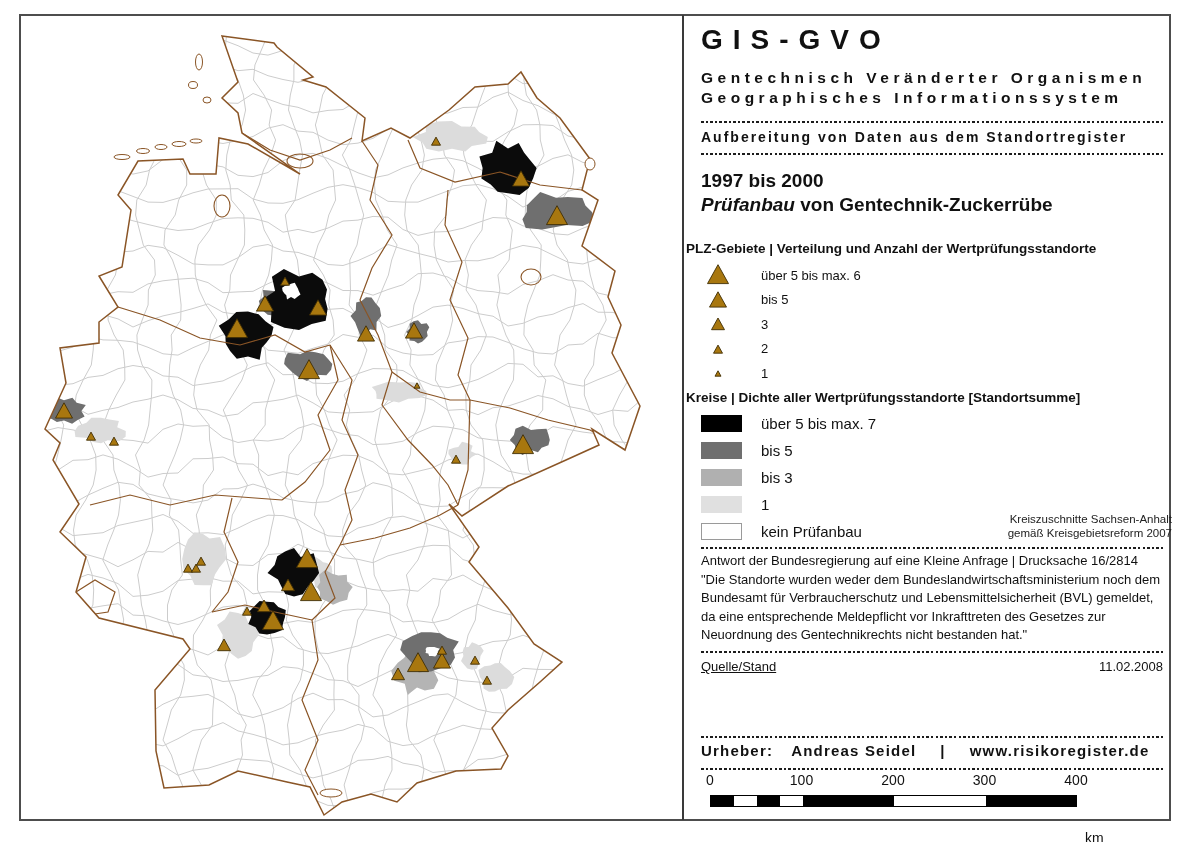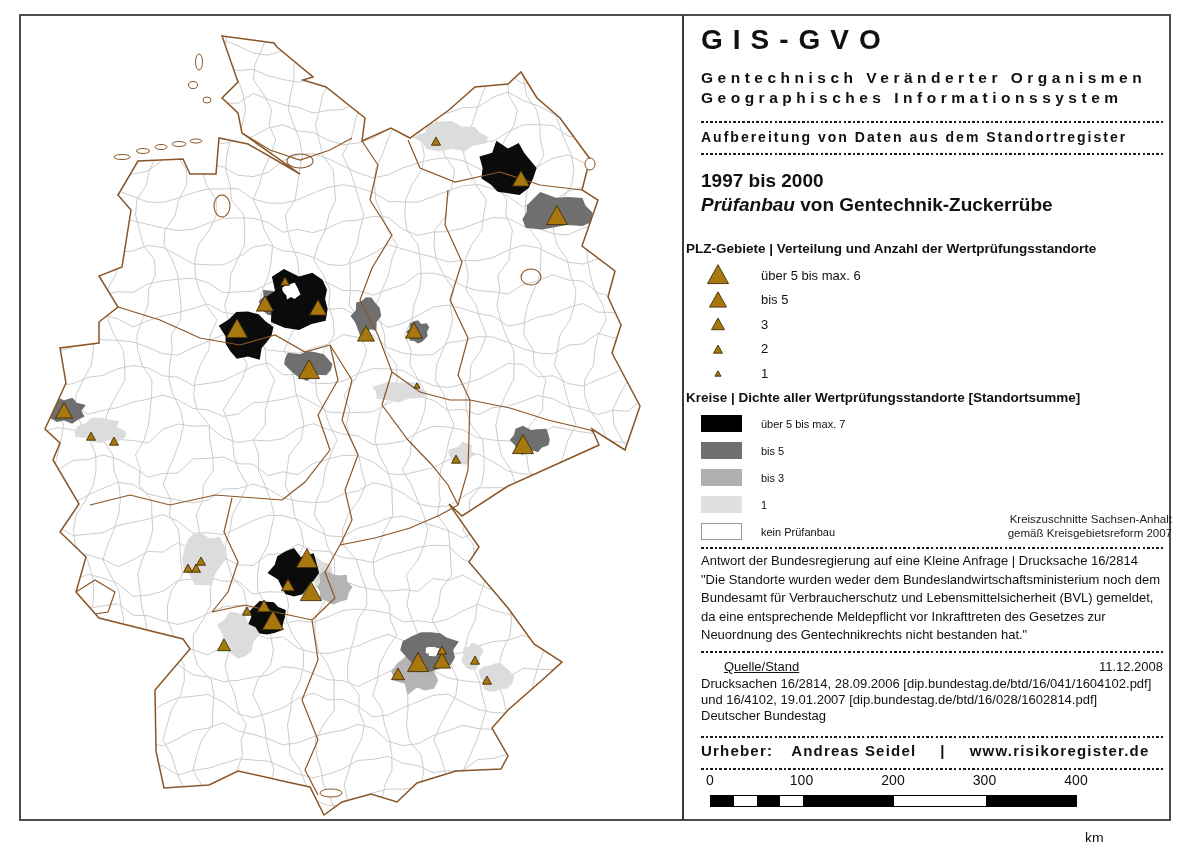--- a/index.html
+++ b/index.html
@@ -20,26 +20,26 @@
   .p-maptitle{left:17px;top:179px;font-size:19px;font-weight:bold;}
   .p-maptitle .it{font-style:italic;}
   .sec-head{left:2px;font-size:13.5px;font-weight:bold;white-space:nowrap;}
   #plz-rows{left:17px;top:248px;}
   .plz-row{display:flex;align-items:center;height:24.5px;}
   .plz-ico{width:34px;display:flex;justify-content:center;align-items:center;}
   .plz-lab{font-size:13px;padding-left:26px;text-align:right;}
   #kreis-rows{left:17px;top:395px;}
   .kreis-row{display:flex;align-items:center;height:27px;}
   .kreis-sw{width:41px;height:17px;box-sizing:border-box;}
-  .kreis-lab{font-size:11px;padding-left:19px;}
+  .kreis-lab{font-size:15px;padding-left:19px;}
   .kreis-note{right:7px;top:497px;font-size:11.5px;line-height:14px;text-align:right;color:#222;}
   .stmt1{left:17px;top:538px;font-size:13px;white-space:nowrap;}
   .stmt2{left:17px;top:556px;font-size:13px;line-height:18.4px;width:466px;}
   .quelle-row{left:17px;top:644px;width:462px;font-size:13px;}
-  .quelle{text-decoration:underline;margin-left:23px;}
+  .quelle{text-decoration:underline;}
   .qdate{float:right;}
   .src-lines{left:17px;top:661px;font-size:13px;line-height:16px;white-space:nowrap;}
   .urheber{left:17px;top:727px;font-size:15px;font-weight:bold;letter-spacing:1.2px;display:flex;}
   .urheber .gap1{margin-left:18px;} .urheber .gap2{margin-left:24px;}
   #sb-nums{left:26px;top:757px;width:420px;height:18px;font-size:14px;}
   #sb-nums span{position:absolute;transform:translateX(-50%);}
   #sb-bar{left:26px;top:780px;width:367px;height:12px;border:1px solid #000;box-sizing:border-box;background:#fff;}
   #sb-bar div{position:absolute;top:0;height:10px;}
   .sb-km{left:401px;top:815px;font-size:14px;}
 </style>
@@ -283,27 +283,22 @@
     <div>Kreiszuschnitte Sachsen-Anhalt</div>
     <div>gemäß Kreisgebietsreform 2007</div>
   </div>
 
   <div class="dash" style="top:532px"></div>
   <div class="abs stmt1">Antwort der Bundesregierung auf eine Kleine Anfrage | Drucksache 16/2814</div>
   <div class="abs stmt2">"Die Standorte wurden weder dem Bundeslandwirtschaftsministerium noch dem Bundesamt für Verbraucherschutz und Lebensmittelsicherheit (BVL) gemeldet, da eine entsprechende Meldepflicht vor Inkrafttreten des Gesetzes zur Neuordnung des Gentechnikrechts nicht bestanden hat."</div>
   <div class="dash" style="top:636px"></div>
 
   <div class="abs quelle-row">
-    <span class="qdate">11.12.2008</span>
+    <span class="qdate">11.02.2008</span>
     <span class="quelle">Quelle/Stand</span>
-  </div>
-  <div class="abs src-lines">
-    <div>Drucksachen 16/2814, 28.09.2006 [dip.bundestag.de/btd/16/041/1604102.pdf]</div>
-    <div>und 16/4102, 19.01.2007 [dip.bundestag.de/btd/16/028/1602814.pdf]</div>
-    <div>Deutscher Bundestag</div>
   </div>
 
   <div class="dash" style="top:721px"></div>
   <div class="abs urheber">
     <span>Urheber:</span>
     <span class="gap1">Andreas Seidel</span>
     <span class="gap2">|</span>
     <span class="gap2">www.risikoregister.de</span>
   </div>
   <div class="dash" style="top:753px"></div>

